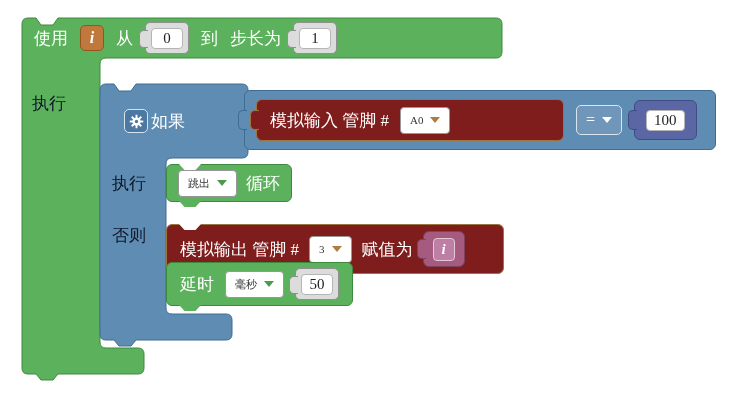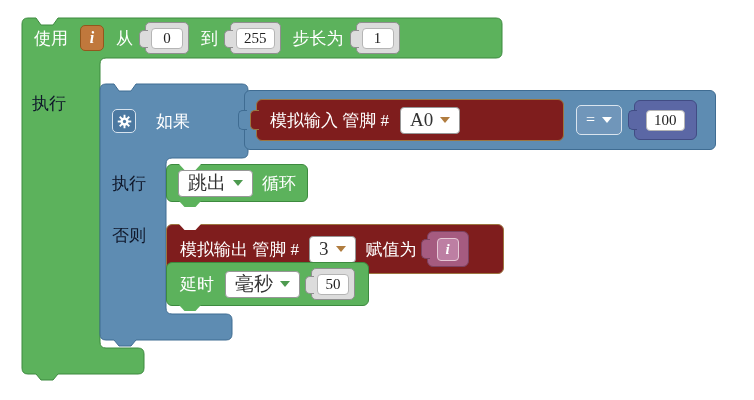--- a/index.html
+++ b/index.html
@@ -53,21 +53,21 @@
   }
   .field {
     background: #fff; border: 1px solid #b5b5b5; border-radius: 4px;
     min-width: 32px; padding: 1px 7px; font-size: 15px; color: #222; text-align: center; white-space: nowrap;
   }
 
   
   .dd {
     background: #fff; border: 1px solid #979797; border-radius: 4px; height: 27px;
     display: inline-flex; align-items: center; gap: 7px; padding: 0 9px;
-    font-size: 19px; color: #333; white-space: nowrap; cursor: pointer;
+    font-size: 11px; color: #333; white-space: nowrap; cursor: pointer;
   }
   .arr { width: 0; height: 0; border-left: 5px solid transparent; border-right: 5px solid transparent; border-top: 6px solid #888; }
   .arr-green { border-top-color: #4d9a4f; }
   .arr-tan   { border-top-color: #b07c3f; }
   .arr-white { border-top-color: #ffffff; }
 
   
   .opdd {
     background: #7096ba; border: 1px solid #d9e4ee; border-radius: 5px; height: 30px;
     display: inline-flex; align-items: center; gap: 7px; padding: 0 9px;
@@ -113,32 +113,29 @@
   </svg>
 
   <div class="row" style="left:22px; top:18px; width:480px; height:40px; padding:0 12px; gap:12px;">
     <span class="lbl">使用</span>
     <span class="varbadge">i</span>
     <span class="lbl">从</span>
     <span class="shadow-num">
       <span class="field">0</span>
     </span>
     <span class="lbl">到</span>
-    <span class="shadow-num">
-      <span class="field">255</span>
-    </span>
     <span class="lbl">步长为</span>
     <span class="shadow-num">
       <span class="field">1</span>
     </span>
   </div>
 
   <div class="abs-lbl" style="left:32px; top:92px;">执行</div>
 
-  <div class="row" style="left:100px; top:84px; width:148px; height:74px; padding:0 12px; gap:20px;">
+  <div class="row" style="left:100px; top:84px; width:148px; height:74px; padding:0 24px; gap:3px;">
     <span class="gearbtn">
       <svg viewBox="0 0 20 20" width="15" height="15">
         <g fill="#ffffff">
           <rect x="8.75" y="1" width="2.5" height="4.5"></rect>
           <rect x="8.75" y="14.5" width="2.5" height="4.5"></rect>
           <rect x="1" y="8.75" width="4.5" height="2.5"></rect>
           <rect x="14.5" y="8.75" width="4.5" height="2.5"></rect>
           <rect x="8.75" y="1" width="2.5" height="4.5" transform="rotate(45 10 10)"></rect>
           <rect x="8.75" y="14.5" width="2.5" height="4.5" transform="rotate(45 10 10)"></rect>
           <rect x="1" y="8.75" width="4.5" height="2.5" transform="rotate(45 10 10)"></rect>

